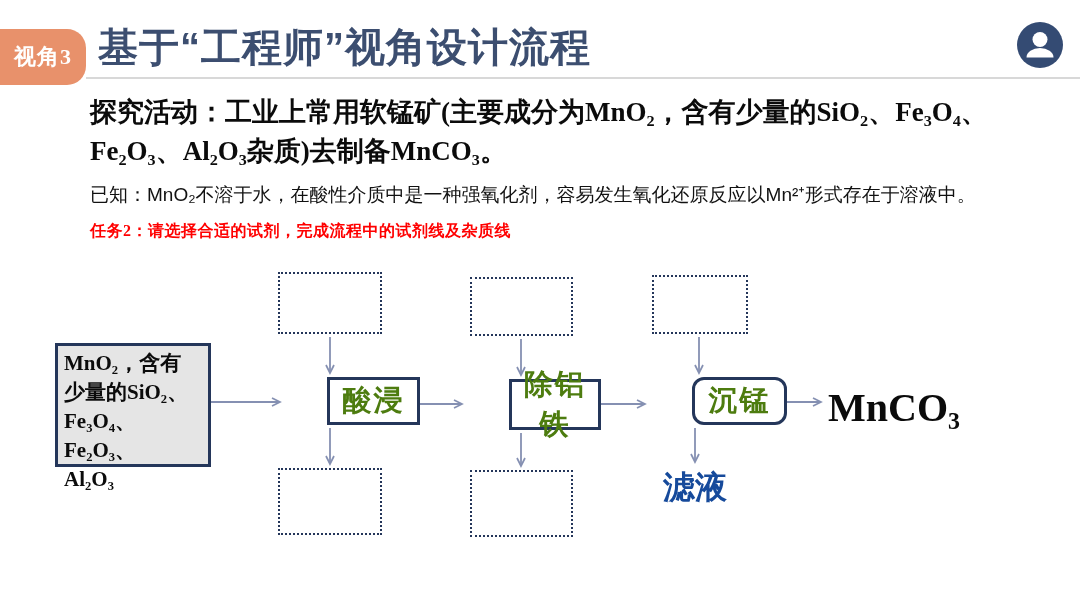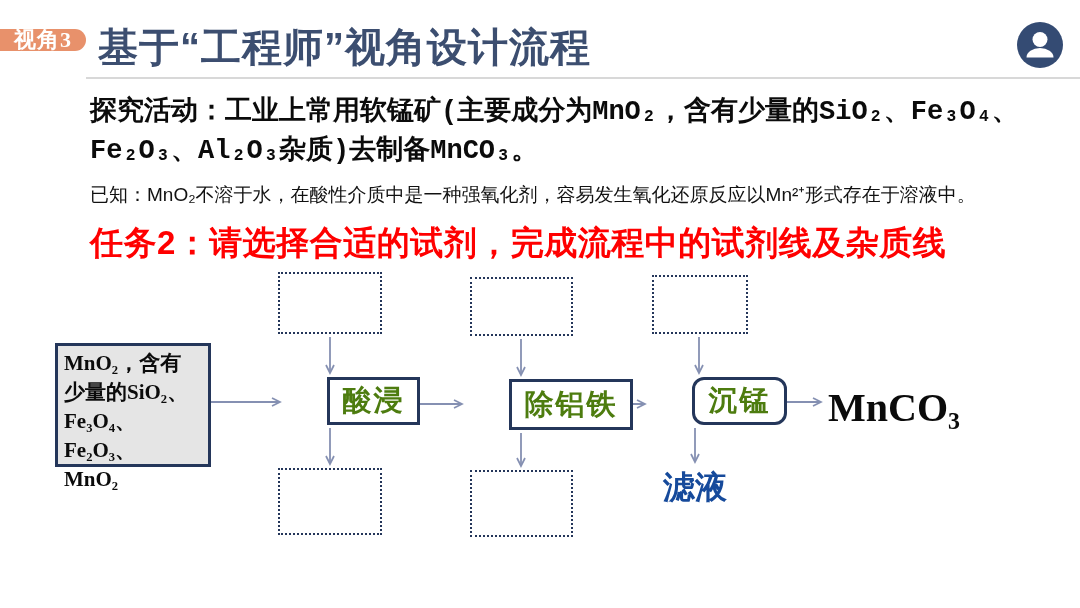--- a/index.html
+++ b/index.html
@@ -2,70 +2,71 @@
 <html lang="zh"><head>
 <meta charset="utf-8">
 <style>
   html,body{margin:0;padding:0;background:#ffffff;}
   .slide{
     position:relative;width:1080px;height:608px;background:#ffffff;
     overflow:hidden;font-family:"Liberation Sans","DejaVu Sans",sans-serif;
   }
   
   .badge{
-    position:absolute;left:0;top:29px;width:86px;height:22px;
+    position:absolute;left:0;top:29px;width:86px;height:56px;
     background:#E8916B;border-radius:0 19px 19px 0;
     color:#ffffff;font-size:22px;font-weight:700;
     display:flex;align-items:center;justify-content:center;
     font-family:"Liberation Serif","DejaVu Serif",serif;
     letter-spacing:1px;
   }
   .page-title{
     position:absolute;left:98px;top:25px;
     color:#3C4E70;font-size:40px;font-weight:800;line-height:1.1;
     letter-spacing:1px;white-space:nowrap;
   }
   .header-divider{
     position:absolute;left:86px;top:77px;width:994px;height:2px;background:#D8D8D8;
   }
   .avatar{position:absolute;left:1016px;top:21px;width:48px;height:48px;}
   
   .activity{
     position:absolute;left:90px;top:93px;width:950px;
     color:#0b0b0b;font-size:27px;line-height:1.45;
-    font-family:Liberation Mono, monospace;font-weight:600;
+    font-family:Liberation Serif, serif;font-weight:600;
   }
   .known{
     position:absolute;left:90px;top:183px;width:960px;
     color:#111111;font-size:19px;line-height:1.3;
     font-family:Liberation Sans, sans-serif;
     white-space:nowrap;
   }
   .task{
     position:absolute;left:90px;top:221px;
-    color:#FF0000;font-size:33px;font-weight:800;white-space:nowrap;
+    color:#FF0000;font-size:16px;font-weight:800;white-space:nowrap;
     letter-spacing:0.5px;
+    font-family:Liberation Serif, serif;
   }
   
   .diagram{position:absolute;left:0;top:260px;width:1080px;height:348px;}
   .arrows{position:absolute;left:0;top:0;width:1080px;height:348px;}
   .source-box{
     position:absolute;left:55px;top:83px;width:156px;height:124px;
     border:3px solid #24365A;background:#e5e5e5;box-sizing:border-box;
     padding:3px 6px;
     font-family:"Liberation Serif","DejaVu Serif",serif;
     font-size:21px;line-height:1.38;color:#0b0b0b;font-weight:600;
   }
   .step-box{
     position:absolute;background:#ffffff;border:3px solid #24365A;box-sizing:border-box;
     display:flex;align-items:center;justify-content:center;
     font-size:29px;font-weight:800;color:#4d7c0f;letter-spacing:2px;margin-left:44px;
   }
   .step-1{left:283px;top:117px;width:93px;height:48px;}
-  .step-2{left:465px;top:119px;width:124px;height:51px;}
+  .step-2{left:465px;top:119px;width:92px;height:51px;text-align:center;}
   .step-3{left:648px;top:117px;width:95px;height:48px;border-radius:12px;}
   .dashed-box{
     position:absolute;background:#ffffff;border:2px dotted #24365A;box-sizing:border-box;
   }
   .blank-t1{left:278px;top:12px;width:104px;height:62px;}
   .blank-t2{left:470px;top:17px;width:103px;height:59px;}
   .blank-t3{left:652px;top:15px;width:96px;height:59px;}
   .blank-b1{left:278px;top:208px;width:104px;height:67px;}
   .blank-b2{left:470px;top:210px;width:103px;height:67px;}
   .product{
@@ -122,21 +123,21 @@
         <line x1="330" y1="168" x2="330" y2="204" marker-end="url(#arw)"></line>
         <line x1="521" y1="173" x2="521" y2="206" marker-end="url(#arw)"></line>
         <line x1="695" y1="168" x2="695" y2="202" marker-end="url(#arw)"></line>
       </g>
     </svg>
 
     <div class="source-box">
       <div>MnO₂，含有</div>
       <div>少量的SiO₂、</div>
       <div>Fe₃O₄、Fe₂O₃、</div>
-      <div>MnO₂</div>
+      <div>Al₂O₃</div>
     </div>
 
     <div class="step-box step-1">酸浸</div>
     <div class="step-box step-2">除铝铁</div>
     <div class="step-box step-3">沉锰</div>
 
     <div class="dashed-box blank-t1"></div>
     <div class="dashed-box blank-t2"></div>
     <div class="dashed-box blank-t3"></div>
 

